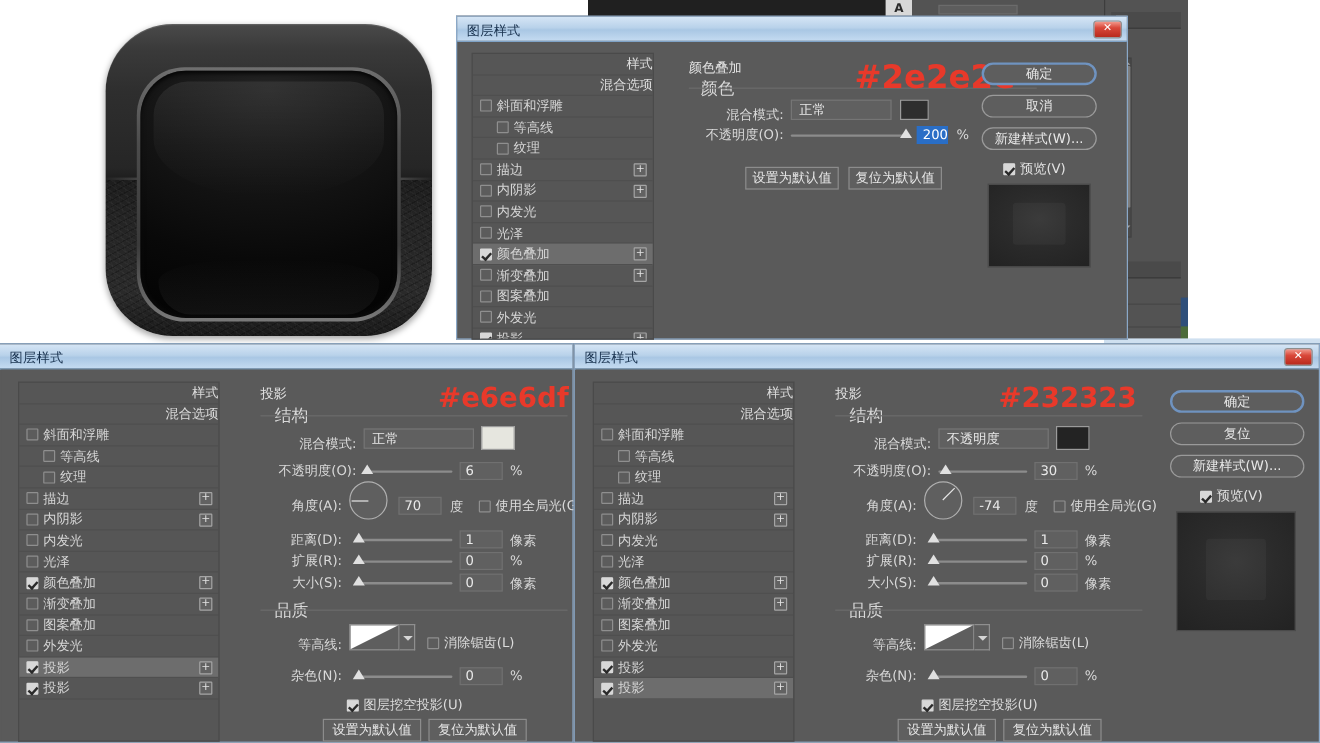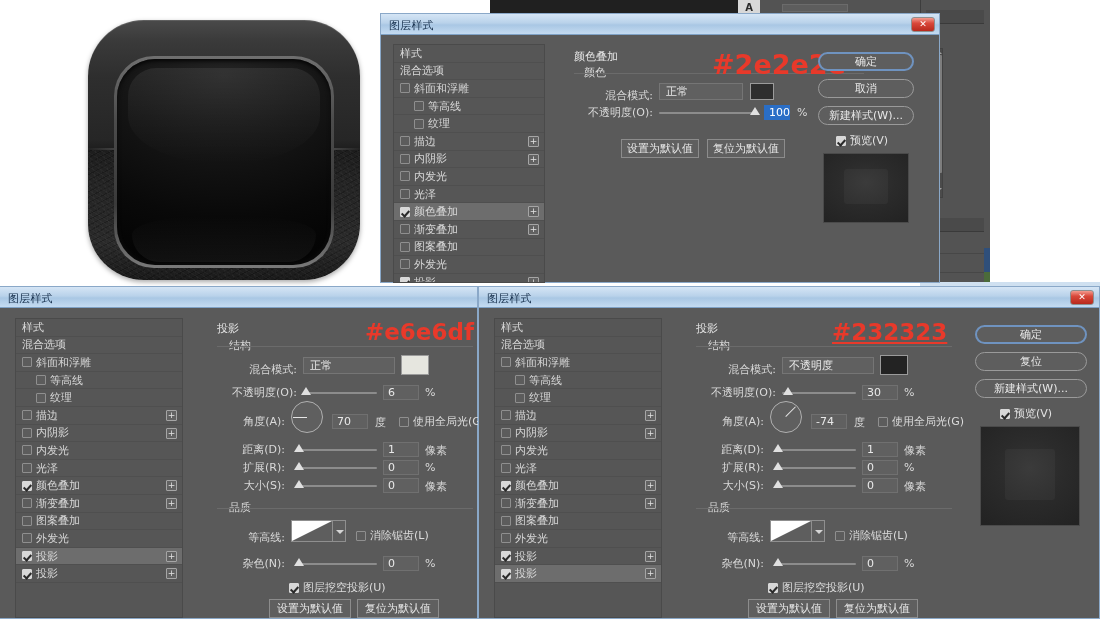--- a/index.html
+++ b/index.html
@@ -169,21 +169,21 @@
     border-width: 0 2px 2px 0; transform: rotate(42deg);
   }
   .row-pad0 { padding-left: 6px; }
   .row-pad1 { padding-left: 20px; }
   .plus {
     position: absolute; right: 5px; top: 3px;
     width: 11px; height: 11px; border: 1px solid #a5a5a5;
     background: #626262; color: #e2e2e2; font-size: 9px;
     line-height: 9px; text-align: center; border-radius: 1px;
   }
-  .plain-row { color: #dcdcdc; }
+  .plain-row { color: #dcdcdc; justify-content: flex-end; }
 
   
   .btn-pill {
     position: absolute; height: 19px;
     border: 1px solid #9a9a9a; border-radius: 10px;
     background: #5e5e5e; color: #e8e8e8;
     font-size: 11px; text-align: center; line-height: 17px;
     white-space: nowrap;
   }
   .btn-pill.primary { border: 2px solid #6f93c0; line-height: 15px; }
@@ -196,21 +196,21 @@
     background: radial-gradient(75% 70% at 50% 42%, #343434 0%, #2b2b2b 45%, #232323 100%);
     border: 1px solid #4a4a4a;
   }
   .preview-thumb::after {
     content: ""; position: absolute; left: 24%; top: 22%; width: 52%; height: 52%;
     background: rgba(255,255,255,.035); border-radius: 3px;
   }
 
   
   .sec-title { position: absolute; color: #e4e4e4; font-size: 11px; white-space: nowrap; }
-  .sub-title { position: absolute; color: #d8d8d8; font-size: 11px; white-space: nowrap; font-family: Liberation Mono, monospace; }
+  .sub-title { position: absolute; color: #d8d8d8; font-size: 14px; white-space: nowrap; font-family: Liberation Mono, monospace; }
   .group-box {
     position: absolute; border-top: 1px solid #6b6b6b;
   }
   .fld-label {
     position: absolute; color: #d9d9d9; font-size: 11px;
     text-align: right; white-space: nowrap;
   }
   .combo {
     position: absolute; height: 17px; background: #606060;
     border: 1px solid #757575; color: #e8e8e8; font-size: 11px;
@@ -391,21 +391,21 @@
 
       <div class="hexcode" style="left:330px; top:14px; font-size:27px;">#2e2e2e</div>
 
       <div class="fld-label" style="left:205px; top:53px; width:66px;">混合模式:</div>
       <div class="combo" style="left:277px; top:48px; width:84px;">正常</div>
       <div class="swatch" style="left:368px; top:48px; width:24px; background:#2e2e2e;"></div>
 
       <div class="fld-label" style="left:193px; top:70px; width:78px;">不透明度(O):</div>
       <div class="slider-track" style="left:277px; top:77px; width:98px;"></div>
       <div class="slider-knob" style="left:368px; top:72px;"></div>
-      <div class="numfield hl" style="left:382px; top:70px; width:26px;">100</div>
+      <div class="numfield hl" style="left:382px; top:70px; width:26px;">200</div>
       <div class="unit" style="left:415px; top:71px;">%</div>
 
       <div class="btn-rect" style="left:239px; top:104px; width:78px;">设置为默认值</div>
       <div class="btn-rect" style="left:325px; top:104px; width:78px;">复位为默认值</div>
 
       <div class="btn-pill primary" style="left:436px; top:17px; width:96px;">确定</div>
       <div class="btn-pill" style="left:436px; top:44px; width:96px;">取消</div>
       <div class="btn-pill" style="left:436px; top:71px; width:96px;">新建样式(W)...</div>
       <div class="preview-chk" style="left:454px; top:98px;">
         <span class="cb on"></span>
@@ -631,21 +631,21 @@
             <span class="cb on"></span>
             <span class="lbl">投影</span>
             <span class="plus">+</span>
           </div>
         </div>
 
       <div class="sec-title" style="left:216px; top:13px;">投影</div>
       <div class="sub-title" style="left:228px; top:30px;">结构</div>
       <div class="group-box" style="left:216px; top:38px; width:256px;"></div>
 
-      <div class="hexcode" style="left:352px; top:11px; font-size:23px;text-decoration:underline;">#232323</div>
+      <div class="hexcode" style="left:352px; top:11px; font-size:23px;">#232323</div>
 
       <div class="fld-label" style="left:228px; top:54px; width:68px;">混合模式:</div>
       <div class="combo" style="left:302px; top:49px; width:92px;">不透明度</div>
       <div class="swatch" style="left:400px; top:47px; width:28px; height:20px; background:#232323;"></div>
 
       <div class="fld-label" style="left:216px; top:77px; width:80px;">不透明度(O):</div>
       <div class="slider-track" style="left:302px; top:84px; width:74px;"></div>
       <div class="slider-knob" style="left:303px; top:79px;"></div>
       <div class="numfield" style="left:382px; top:77px; width:36px;">30</div>
       <div class="unit" style="left:424px; top:78px;">%</div>

